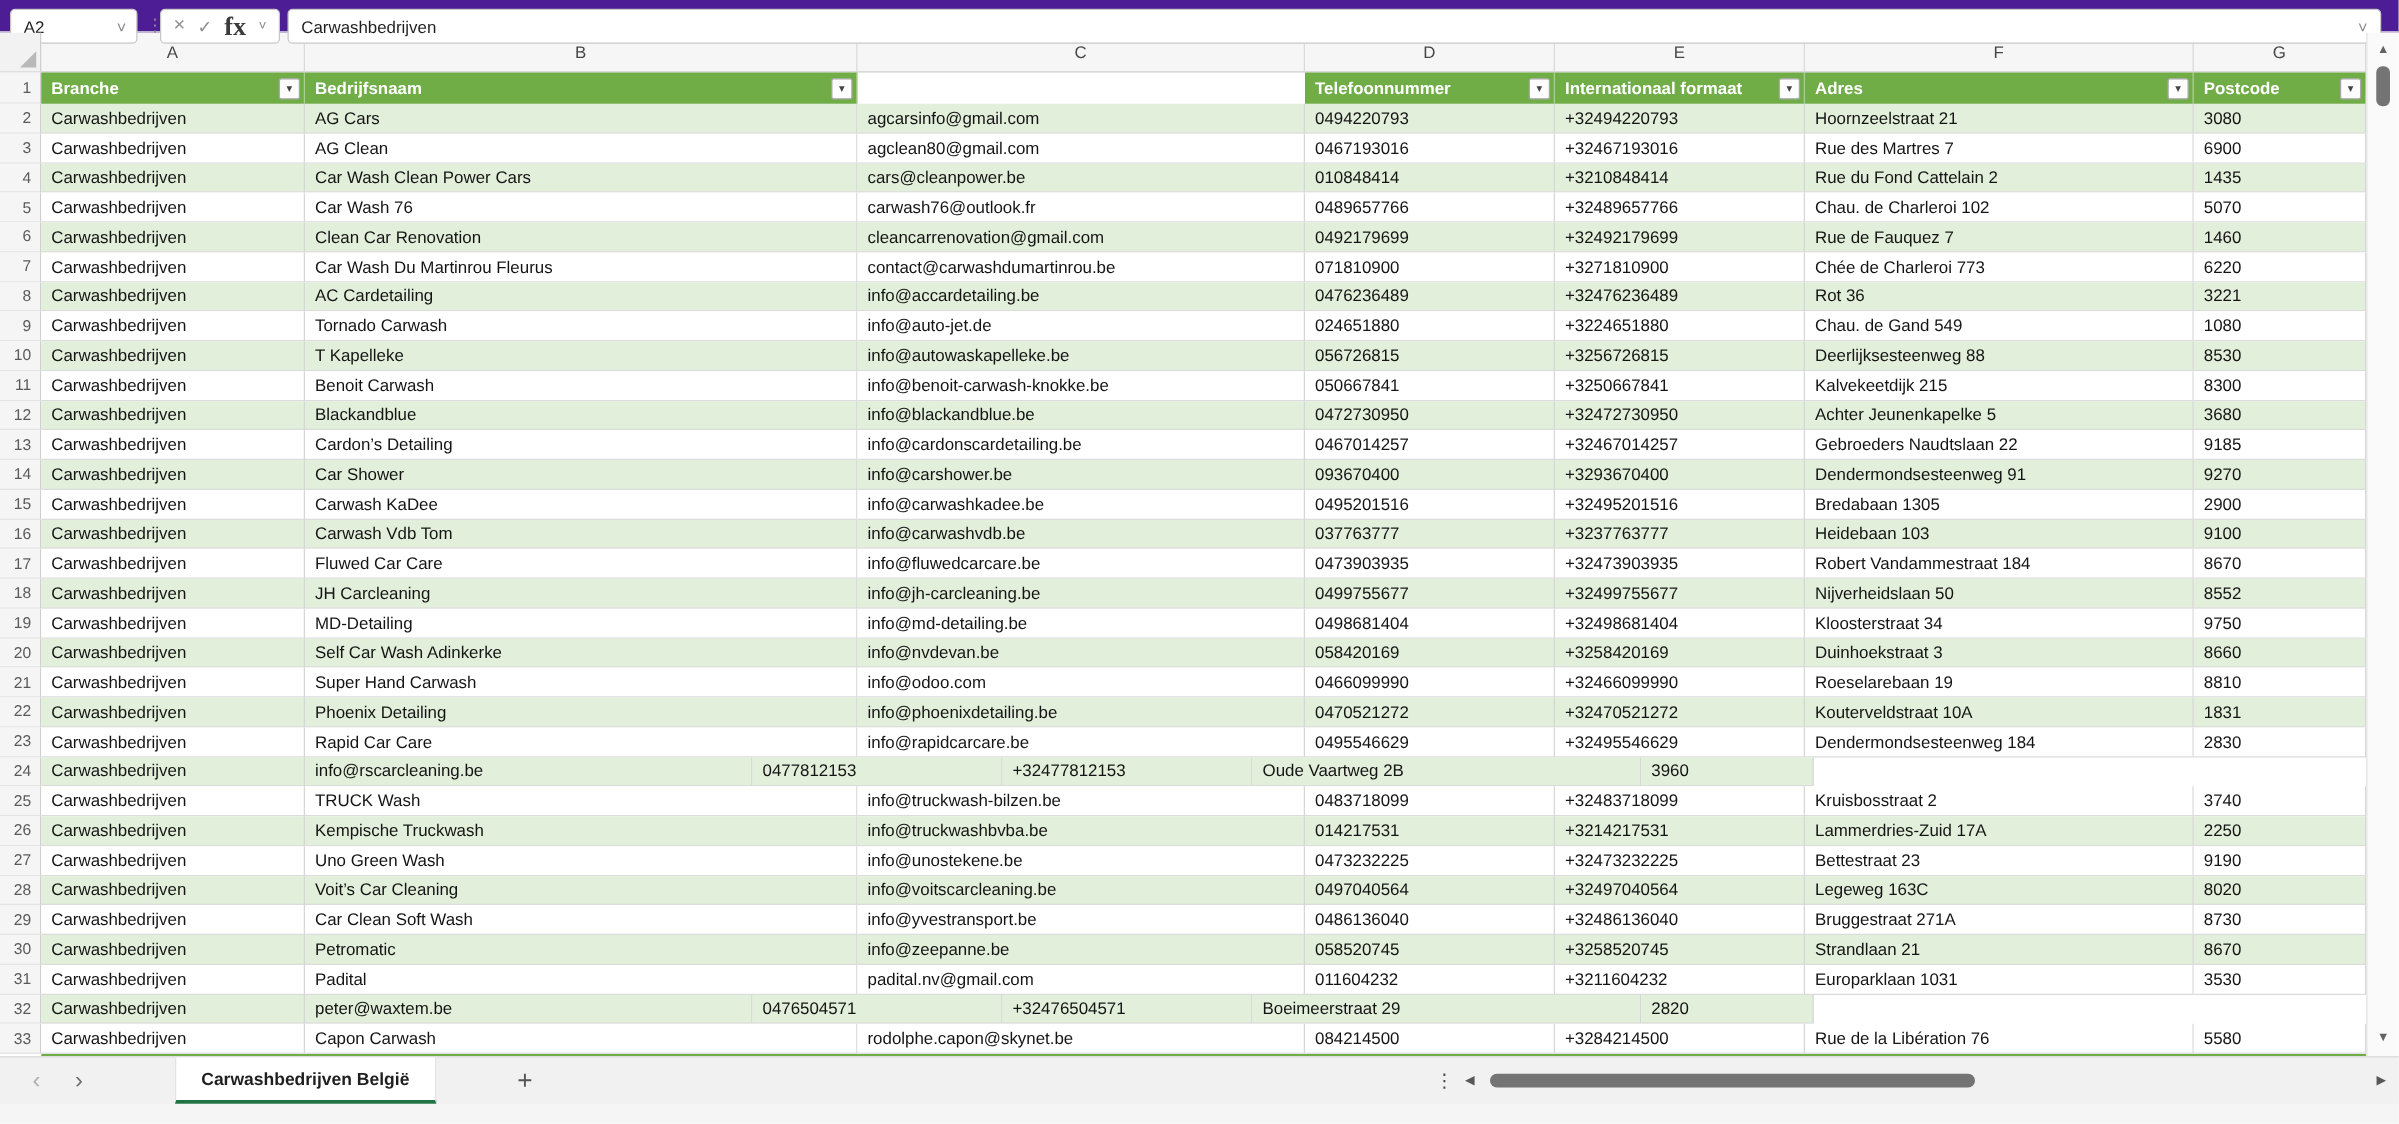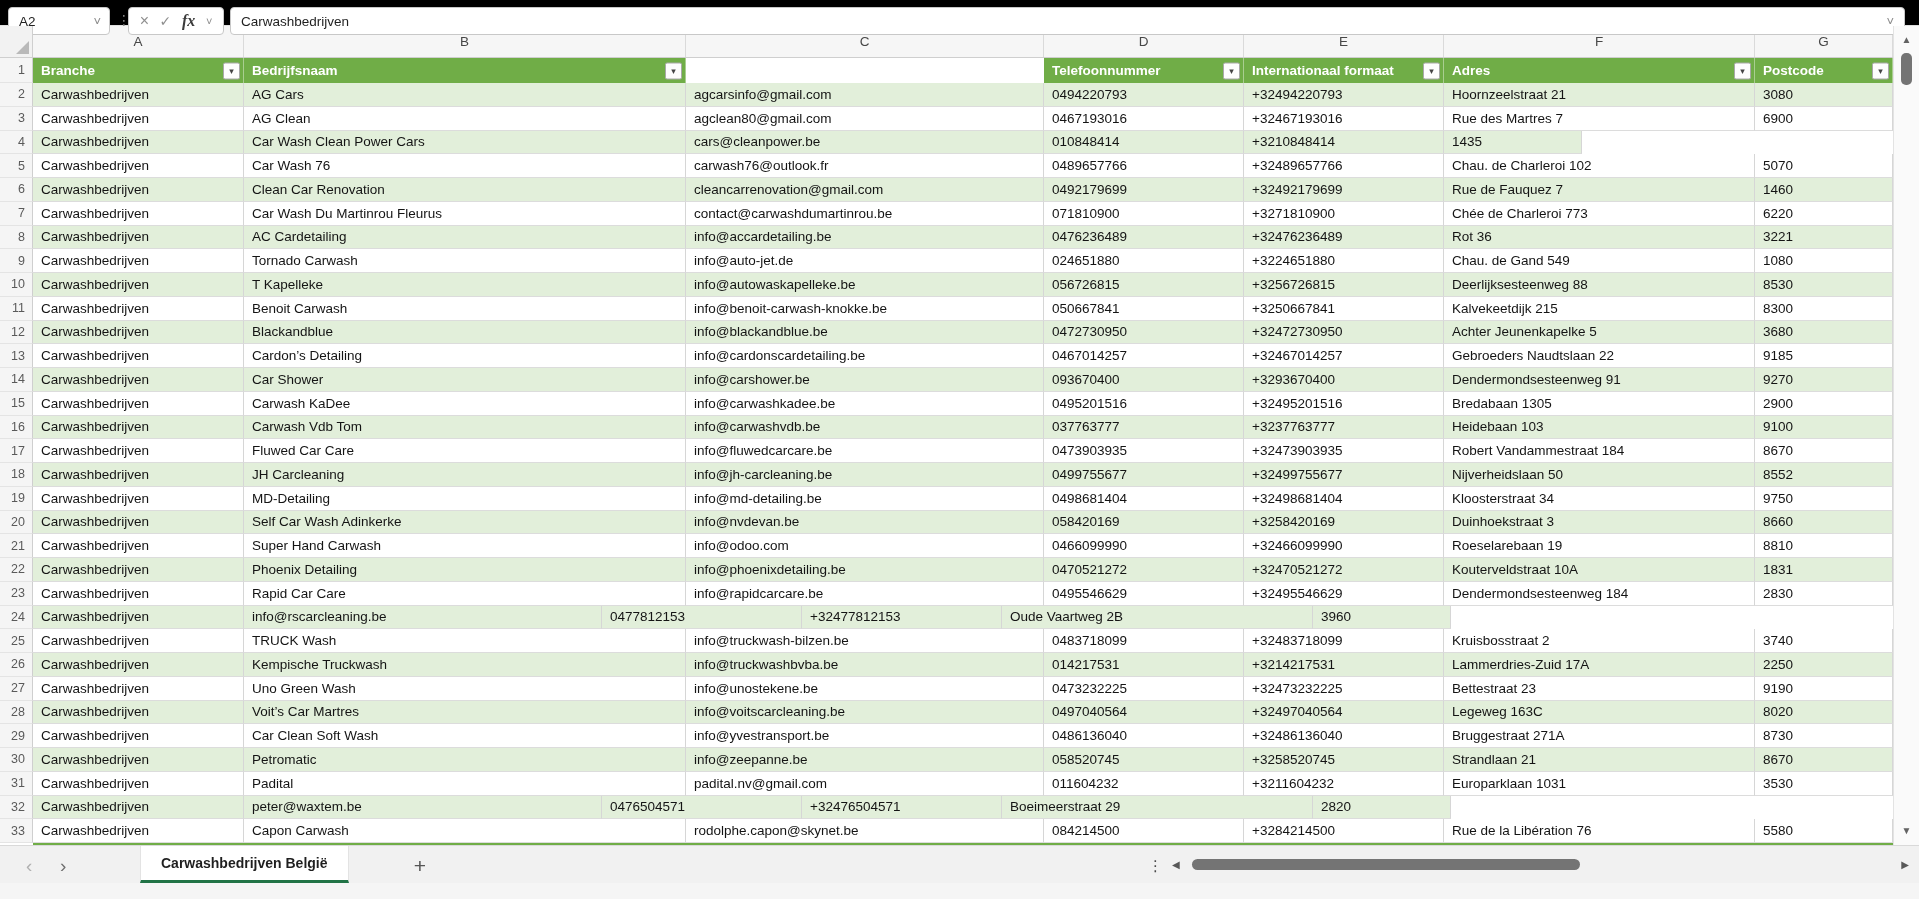--- a/index.html
+++ b/index.html
@@ -6,35 +6,35 @@
     --header-green:#70AD47;
     --band-green:#E2EFDA;
     --tab-green:#217346;
   }
   *{box-sizing:border-box;margin:0;padding:0;}
   html,body{width:1919px;height:899px;overflow:hidden;}
   body{font-family:"Liberation Sans","DejaVu Sans",sans-serif;background:#f5f5f5;}
   .app{position:relative;width:1919px;height:899px;}
 
   
-  .topbar{position:relative;height:26px;background:#000000;border-bottom:1px solid #e1e1e1;}
+  .topbar{position:relative;height:26px;background:#4c1d95;border-bottom:1px solid #e1e1e1;}
   .namebox{position:absolute;left:8px;top:7px;width:102px;height:28px;background:#fff;
     border:1px solid #c8c8c8;border-radius:4px;display:flex;align-items:center;
     padding:0 8px 0 10px;font-size:13.5px;color:#222;}
   .nb-text{flex:1;}
   .chev{color:#8a8a8a;font-size:13px;line-height:1;}
   .vdots{position:absolute;left:117px;top:13px;color:#8a8a8a;font-size:14px;line-height:1;}
   .fxgroup{position:absolute;left:128px;top:7px;width:96px;height:28px;background:#fff;
     border:1px solid #c8c8c8;border-radius:4px;display:flex;align-items:center;
     justify-content:space-evenly;}
   .fxbtn{line-height:1;}
   .fx-cancel{color:#8f8f8f;font-size:16px;}
   .fx-confirm{color:#8f8f8f;font-size:14px;}
-  .fx-fn{font-family:"Liberation Serif","DejaVu Serif",serif;font-style:italic;font-weight:bold;
-    color:#3b3b3b;font-size:16px;}
+  .fx-fn{font-family:"Liberation Serif","DejaVu Serif",serif;font-weight:bold;
+    color:#3b3b3b;font-size:21px;}
   .fxgroup .chev{font-size:11px;}
   .formulabox{position:absolute;left:230px;top:7px;right:14px;height:28px;background:#fff;
     border:1px solid #c8c8c8;border-radius:4px;display:flex;align-items:center;
     padding:0 10px;font-size:13.5px;color:#1f1f1f;}
   .formulabox .f-val{flex:1;white-space:nowrap;overflow:hidden;}
 
   
   .main{display:flex;height:819px;overflow:hidden;background:#fff;}
   .grid{width:1893px;}
   .letters-row{display:flex;height:32px;background:#f6f6f6;border-bottom:1px solid #cfcfcf;}
@@ -180,20 +180,21 @@
             <div class="cell" style="width: 311px;">Rue des Martres 7</div>
             <div class="cell" style="width: 138px;">6900</div>
           </div>
           <div class="row band">
             <div class="gutter">4</div>
             <div class="cell" style="width: 211px;">Carwashbedrijven</div>
             <div class="cell" style="width: 442px; text-align: right;">Car Wash Clean Power Cars</div>
             <div class="cell" style="width: 358px;">cars@cleanpower.be</div>
             <div class="cell" style="width: 200px;">010848414</div>
             <div class="cell" style="width: 200px;">+3210848414</div>
+            <div class="cell" style="width: 311px;">Rue du Fond Cattelain 2</div>
             <div class="cell" style="width: 138px;">1435</div>
           </div>
           <div class="row plain">
             <div class="gutter">5</div>
             <div class="cell" style="width: 211px;">Carwashbedrijven</div>
             <div class="cell" style="width: 442px;">Car Wash 76</div>
             <div class="cell" style="width: 358px;">carwash76@outlook.fr</div>
             <div class="cell" style="width: 200px;">0489657766</div>
             <div class="cell" style="width: 200px;">+32489657766</div>
             <div class="cell" style="width: 311px;">Chau. de Charleroi 102</div>
@@ -414,21 +415,21 @@
             <div class="cell" style="width: 442px;">Uno Green Wash</div>
             <div class="cell" style="width: 358px;">info@unostekene.be</div>
             <div class="cell" style="width: 200px;">0473232225</div>
             <div class="cell" style="width: 200px;">+32473232225</div>
             <div class="cell" style="width: 311px;">Bettestraat 23</div>
             <div class="cell" style="width: 138px;">9190</div>
           </div>
           <div class="row band">
             <div class="gutter">28</div>
             <div class="cell" style="width: 211px;">Carwashbedrijven</div>
-            <div class="cell" style="width: 442px;">Voit’s Car Martres</div>
+            <div class="cell" style="width: 442px;">Voit’s Car Cleaning</div>
             <div class="cell" style="width: 358px;">info@voitscarcleaning.be</div>
             <div class="cell" style="width: 200px;">0497040564</div>
             <div class="cell" style="width: 200px;">+32497040564</div>
             <div class="cell" style="width: 311px;">Legeweg 163C</div>
             <div class="cell" style="width: 138px;">8020</div>
           </div>
           <div class="row plain">
             <div class="gutter">29</div>
             <div class="cell" style="width: 211px;">Carwashbedrijven</div>
             <div class="cell" style="width: 442px;">Car Clean Soft Wash</div>

